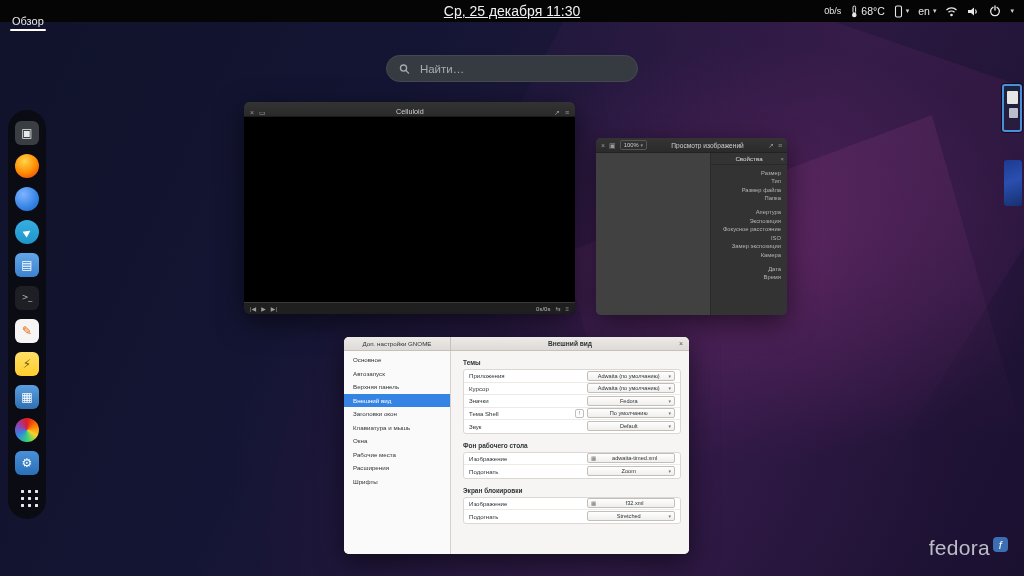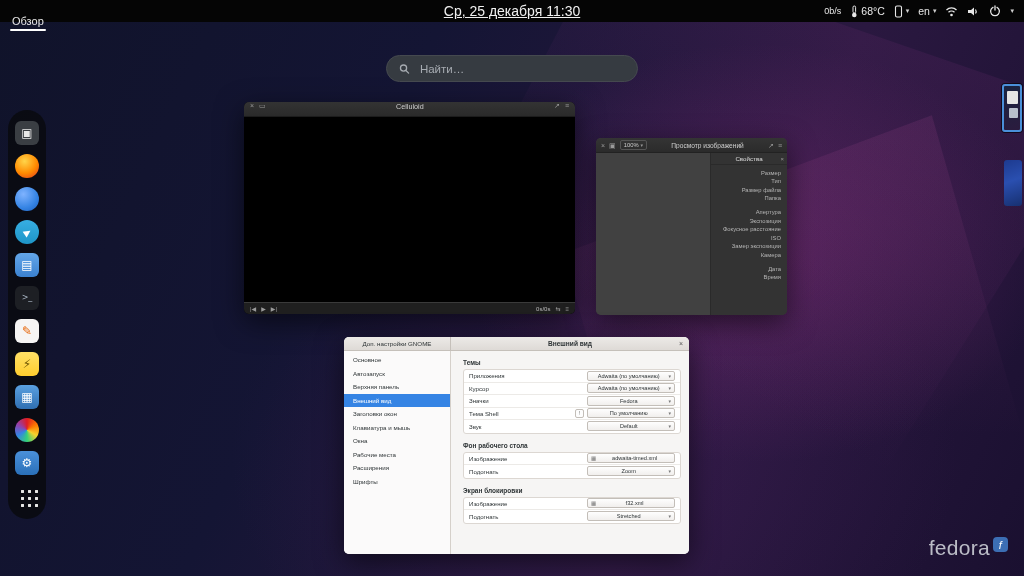--- a/index.html
+++ b/index.html
@@ -50,21 +50,21 @@
   .ws-thumb.active::before{content:"";position:absolute;left:3px;top:5px;width:11px;height:13px;background:#e6e6e4;border-radius:1px;}
   .ws-thumb.active::after{content:"";position:absolute;left:5px;top:22px;width:9px;height:10px;background:#b9c0cc;border-radius:1px;}
   .ws-thumb.ws2{width:18px;height:46px;background:linear-gradient(160deg,#1d3a8f,#2a4fb0 45%,#173070);}
 
   
   .window{position:absolute;border-radius:5px;box-shadow:0 8px 28px rgba(0,0,0,0.55);overflow:hidden;z-index:20;cursor:pointer;}
   .tb-glyph{font-size:7px;color:#9a9a9a;line-height:1;}
 
   
   .win-celluloid{left:244px;top:102px;width:331px;height:212px;background:#000;display:flex;flex-direction:column;}
-  .cell-titlebar{height:15px;background:linear-gradient(#333,#2a2a2a);display:flex;align-items:flex-start;gap:5px;padding:0 6px;border-bottom:1px solid #1c1c1c;}
+  .cell-titlebar{height:15px;background:linear-gradient(#333,#2a2a2a);display:flex;align-items:flex-end;gap:5px;padding:0 6px;border-bottom:1px solid #1c1c1c;}
   .cell-title{flex:1;text-align:center;color:#cfcfcf;font-size:7.2px;}
   .cell-body{flex:1;background:#000;}
   .cell-footer{height:12px;background:#1f1f1f;border-top:1px solid #3a3a3a;display:flex;align-items:center;gap:5px;padding:0 6px;font-size:6.5px;color:#aaa;}
   .cell-footer .time{margin-left:auto;font-size:6px;color:#bbb;}
   .cell-footer .tb-glyph{font-size:6px;}
 
   
   .win-eog{left:596px;top:138px;width:191px;height:177px;background:#3a3a3a;display:flex;flex-direction:column;}
   .eog-titlebar{height:15px;background:linear-gradient(#343434,#2b2b2b);display:flex;align-items:center;gap:4px;padding:0 5px;border-bottom:1px solid #222;}
   .zoom-box{border:1px solid #555;border-radius:2px;height:10px;display:flex;align-items:center;gap:2px;padding:0 3px;font-size:5.8px;color:#ccc;}

